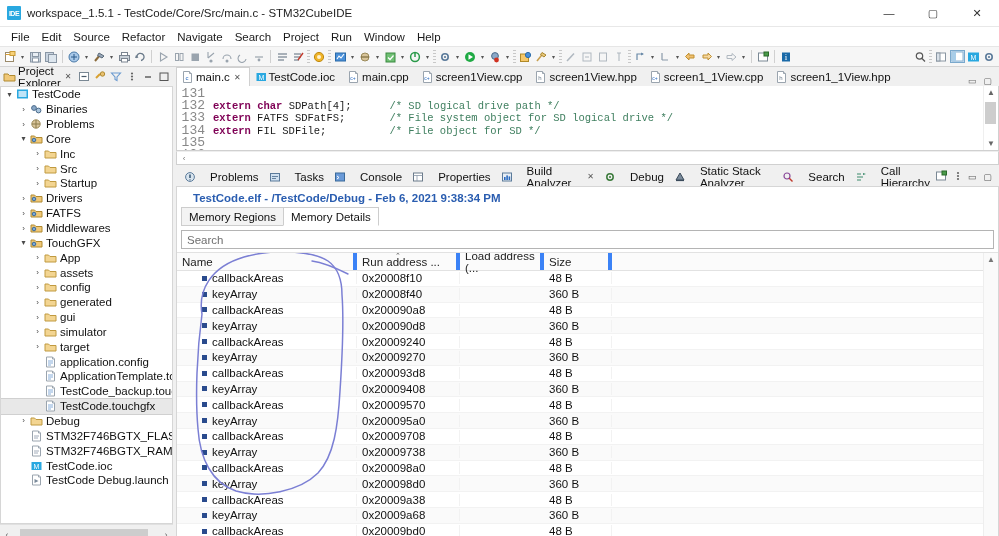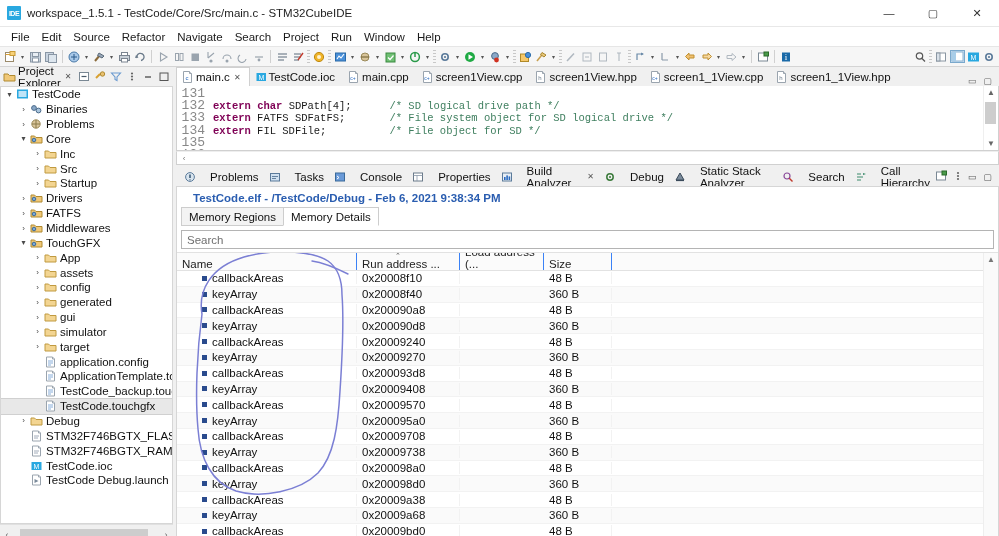--- a/index.html
+++ b/index.html
@@ -95,22 +95,22 @@
   .ba-title{font-size:11.5px;font-weight:bold;color:#2a5db0;padding:5px 0 4px 16px;}
   .ba-subtabs{height:18px;display:flex;align-items:flex-end;padding-left:4px;}
   .ba-subtab{height:17px;display:flex;align-items:center;padding:0 7px;font-size:11.5px;color:#111;
     border:1px solid #cdcdcd;background:#f3f3f3;margin-right:-1px;}
   .ba-subtab.active{background:#ffffff;border-bottom:1px solid #ffffff;}
   .ba-search-row{padding:4px 4px 3px 4px;}
   .ba-search{height:17px;border:1px solid #b4b4b4;background:#fff;display:flex;align-items:center;
     padding-left:5px;font-size:11.5px;color:#6f6f6f;}
   .tbl{flex:1;display:flex;flex-direction:column;border-top:1px solid #e2e2e2;overflow:hidden;position:relative;}
   .thead{height:17px;display:flex;background:#fbfbfb;border-bottom:1px solid #e2e2e2;}
-  .th{font-size:11.5px;color:#222;display:flex;align-items:flex-end;padding-left:5px;
-    border-right:1px solid #3b82f6;box-sizing:border-box;position:relative;}
+  .th{font-size:11.5px;color:#222;display:flex;align-items:center;padding-left:5px;
+    border-right:4px solid #3b82f6;box-sizing:border-box;position:relative;}
   .sortcaret{position:absolute;top:-1px;left:38px;font-size:7px;color:#555;}
   .tbody{flex:1;overflow:hidden;}
   .tr{height:14.8px;display:flex;align-items:center;border-bottom:1px solid #f2f2f2;}
   .tr.alt{background:#fafafa;}
   .td{font-size:11.5px;color:#111;padding-left:5px;box-sizing:border-box;border-right:1px solid #f2f2f2;
     display:flex;align-items:center;overflow:hidden;white-space:nowrap;}
   .bullet{width:5px;height:5px;background:#2a4b8d;display:inline-block;margin-right:5px;margin-left:20px;flex:0 0 auto;}
   .tbl-vscroll{position:absolute;right:0;top:0;width:14px;bottom:0;background:#fafafa;border-left:1px solid #eee;}
   .tbl-vs-arrow{text-align:center;font-size:8px;color:#777;padding-top:2px;}
   .annot{position:absolute;left:0;top:0;pointer-events:none;}

